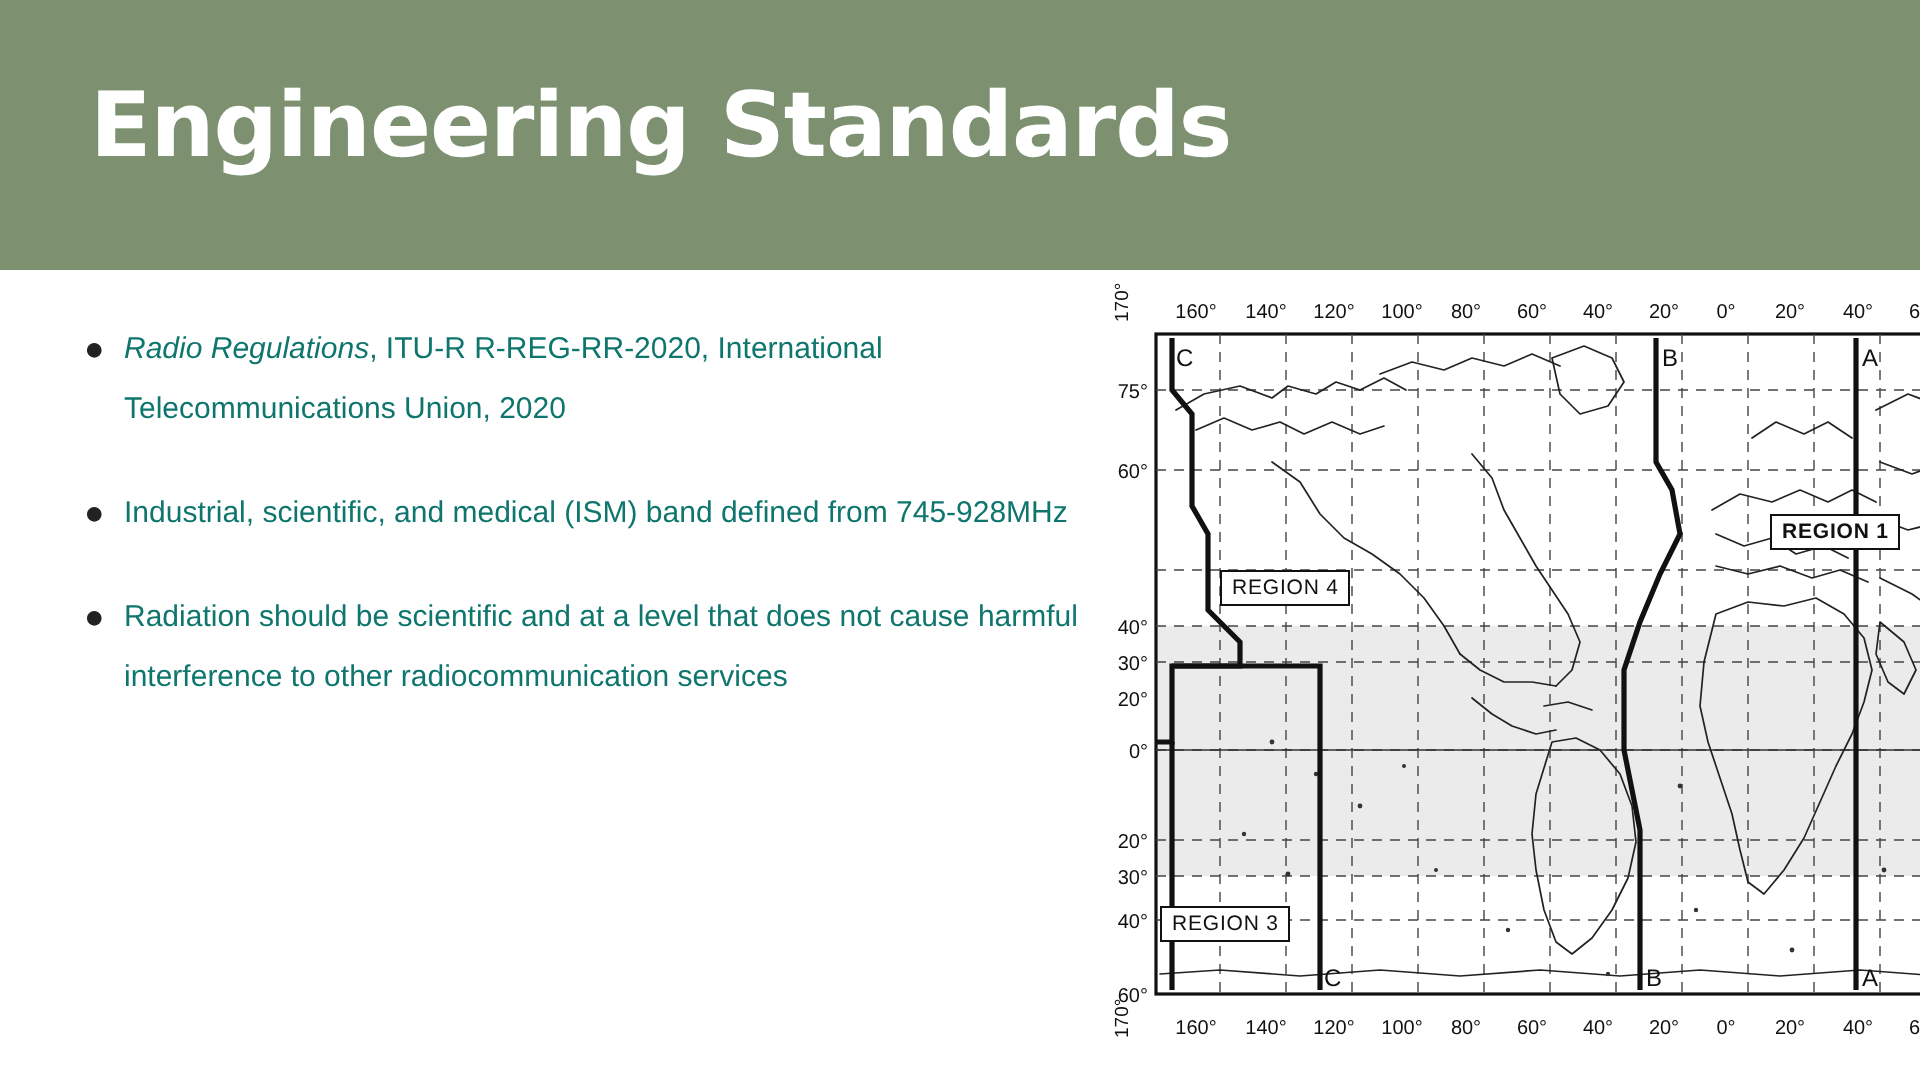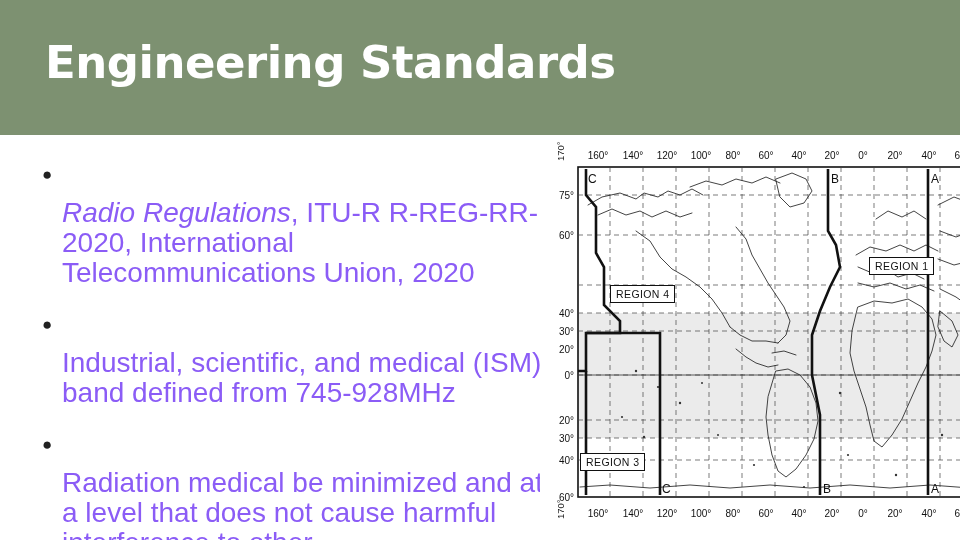--- a/index.html
+++ b/index.html
@@ -53,24 +53,23 @@
     width: 26px;
     font-size: 17px;
     line-height: 30px;
     color: #222222;
     text-align: left;
     padding-left: 6px;
     box-sizing: border-box;
   }
   .bullet-text {
     flex: 1 1 auto;
-    font-size: 28px;
+    font-size: 15px;
     line-height: 30px;
-    color: #8b5cf6;
-    margin-top: 38px;
+    color: #0f766e;
   }
   .bullet-text em {
     font-style: italic;
   }
   
   .map-wrap {
     position: absolute;
     left: 540px;
     top: 135px;
     width: 420px;
@@ -93,21 +92,21 @@
     background: #ffffff;
     border: 1.4px solid #111111;
     font-size: 10.5px;
     letter-spacing: 0.4px;
     color: #111111;
     padding: 2px 5px 2px 5px;
     font-family: "Liberation Sans", sans-serif;
     white-space: nowrap;
   }
   .rl-r2 { left: 70px; top: 150px; }
-  .rl-r1 { left: 329px; top: 122px; }
+  .rl-r1 { left: 345px; top: 122px; font-weight: bold; }
   .rl-r3 { left: 40px; top: 318px; text-align: center; }
   .axis-text {
     font-family: "Liberation Sans", sans-serif;
     font-size: 10px;
     fill: #111111;
   }
   .axis-text-small {
     font-family: "Liberation Sans", sans-serif;
     font-size: 9.5px;
     fill: #111111;
@@ -133,21 +132,21 @@
       <span class="bullet-text"><em>Radio Regulations</em><span>, ITU-R R-REG-RR-2020, International Telecommunications Union, 2020</span></span>
     </div>
 
     <div class="bullet-row">
       <span class="bullet-dot">●</span>
       <span class="bullet-text">Industrial, scientific, and medical (ISM) band defined from 745-928MHz</span>
     </div>
 
     <div class="bullet-row">
       <span class="bullet-dot">●</span>
-      <span class="bullet-text">Radiation medical be minimized and at a level that does not cause harmful interference to other radiocommunication services</span>
+      <span class="bullet-text">Radiation should be scientific and at a level that does not cause harmful interference to other radiocommunication services</span>
     </div>
 
   </div>
 
   <div class="map-wrap">
     <div class="map-inner">
 
       <svg class="map-svg" width="470" height="405" viewBox="0 0 470 405">
         <rect x="0" y="0" width="470" height="405" fill="#ffffff"></rect>
 

